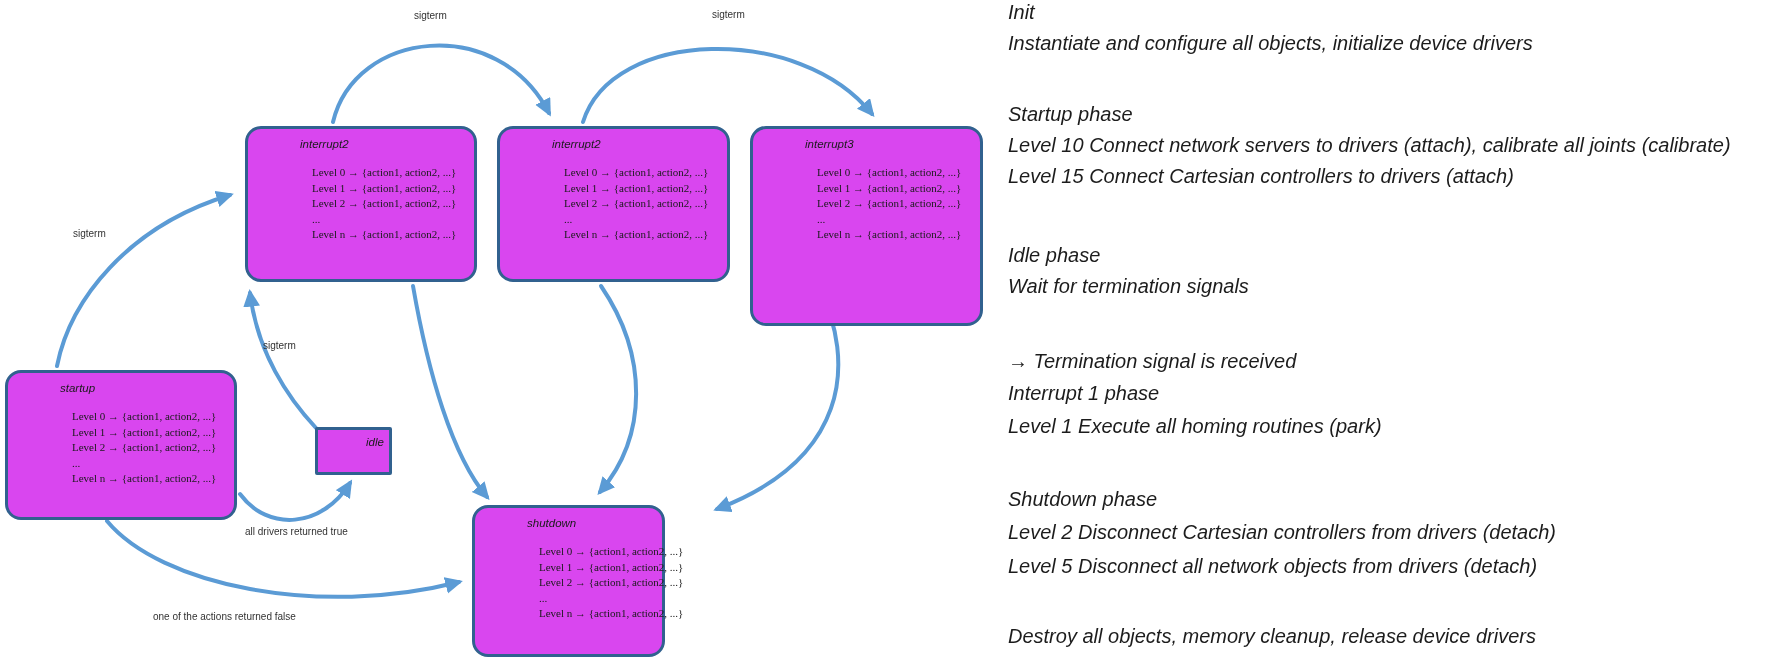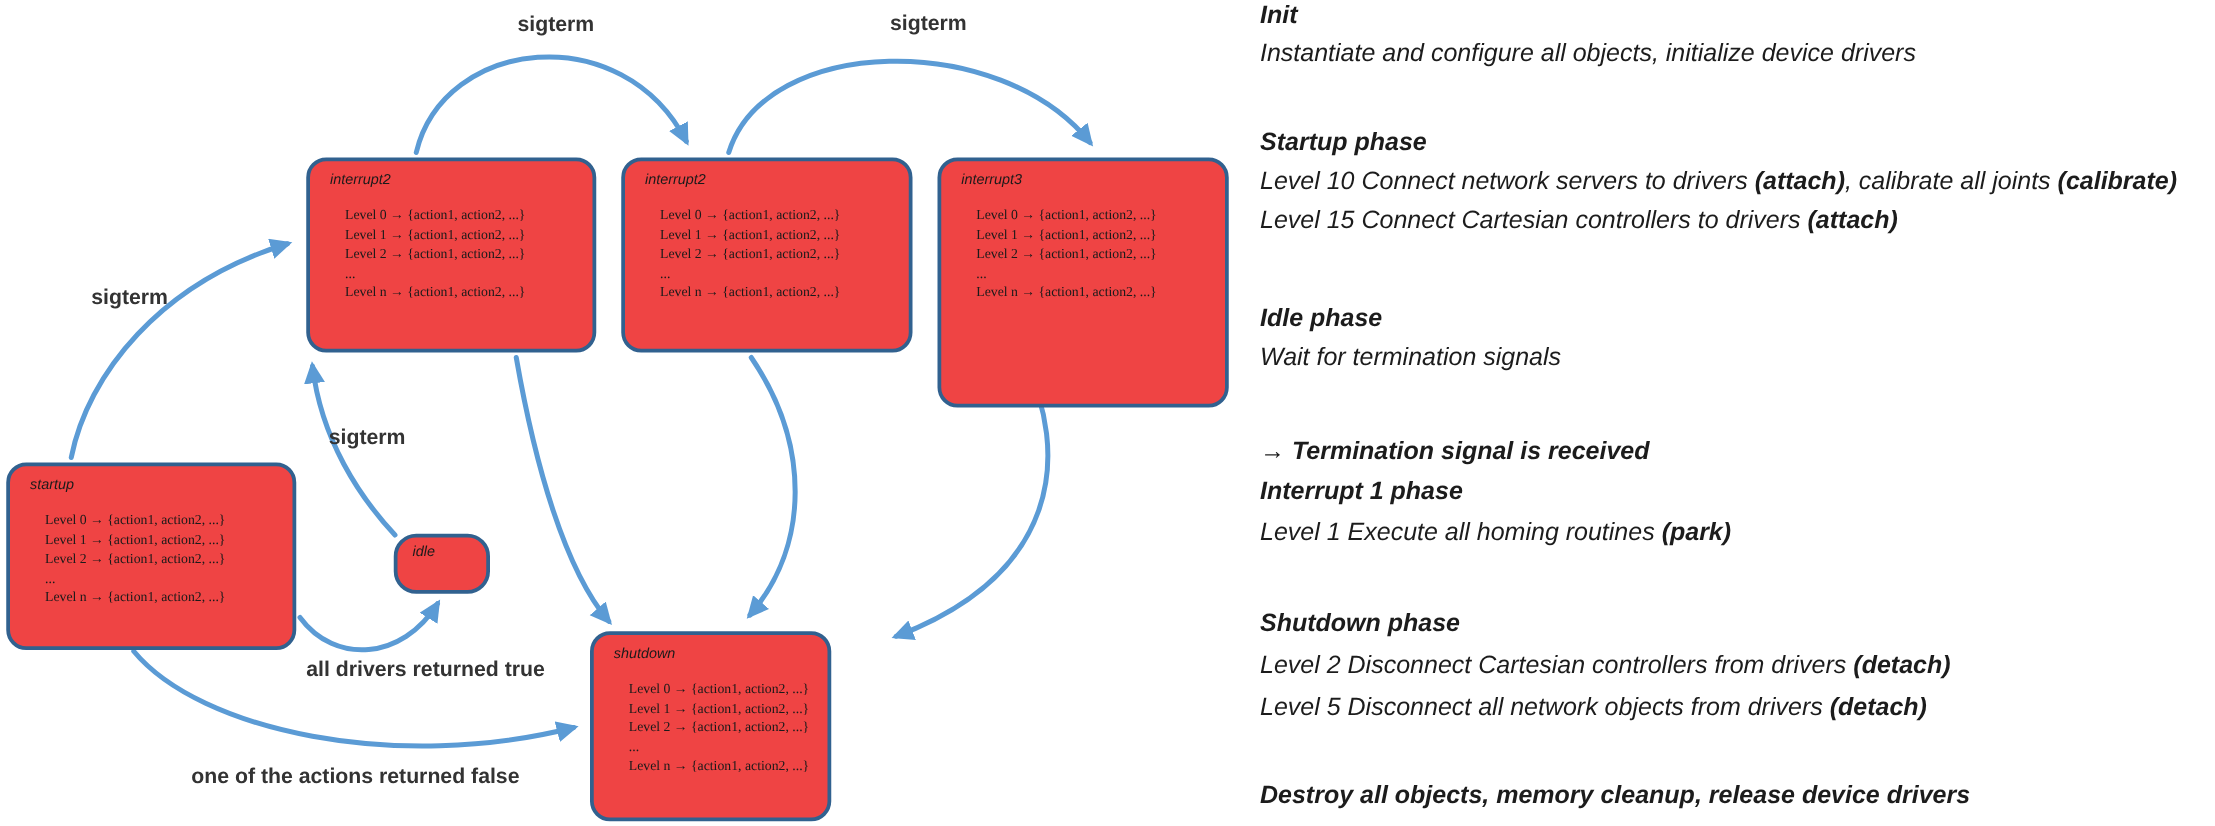--- a/index.html
+++ b/index.html
@@ -2,33 +2,33 @@
 <html><head>
 <meta charset="utf-8">
 <style>
   html,body{margin:0;padding:0;background:#ffffff;}
   body{width:1772px;height:661px;position:relative;overflow:hidden;
        font-family:"Liberation Sans",sans-serif;color:#222;}
   .stage{position:absolute;inset:0;}
   svg.wires{position:absolute;left:0;top:0;}
 
   
-  .node{position:absolute;background:#ef4444;border:3px solid #31618f;border-radius:16px;box-sizing:border-box;}
+  .node{position:absolute;background:#d946ef;border:3px solid #31618f;border-radius:16px;box-sizing:border-box;padding-left:36px;}
   .node-title{font-style:italic;font-size:11.5px;color:#1a1a1a;margin:9px 0 0 16px;}
   .node-rows{margin:15px 0 0 28px;font-family:Liberation Serif, serif;}
   .row{font-size:11px;line-height:15.6px;color:#1a1a1a;white-space:nowrap;}
 
   
-  .edge-label{position:absolute;font-size:17px;color:#333;white-space:nowrap;font-weight:bold;}
+  .edge-label{position:absolute;font-size:10px;color:#333;white-space:nowrap;}
 
   
   .notes{position:absolute;left:1008px;top:0;width:764px;height:661px;}
   .note-line{position:absolute;left:0;font-style:italic;font-size:20px;line-height:24px;
              color:#1c1c1c;white-space:nowrap;}
-  .note-line .b{font-weight:bold;}
+  .note-line .b{font-weight:normal;}
 </style>
 </head>
 <body>
 
 <div class="stage">
 
   <svg class="wires" width="1772" height="661" viewBox="0 0 1772 661">
     <defs>
       <marker id="ah" markerWidth="5.2" markerHeight="4.6" refX="3.4" refY="2.1" orient="auto">
         <path d="M0,0 L4.4,2.1 L0,4.2 z" fill="#5b9bd5"></path>
@@ -84,21 +84,21 @@
     <div class="node-title">startup</div>
     <div class="node-rows">
       <div class="row">Level 0 → {action1, action2, ...}</div>
       <div class="row">Level 1 → {action1, action2, ...}</div>
       <div class="row">Level 2 → {action1, action2, ...}</div>
       <div class="row">...</div>
       <div class="row">Level n → {action1, action2, ...}</div>
     </div>
   </div>
 
-  <div class="node" style="left:315px;top:427px;width:77px;height:48px;border-radius:18px;border-width:3px">
+  <div class="node" style="left:315px;top:427px;width:77px;height:48px;border-radius:2px;border-width:3px">
     <div class="node-title" style="margin:6px 0 0 12px">idle</div>
   </div>
 
   <div class="node" style="left:472px;top:505px;width:193px;height:152px">
     <div class="node-title">shutdown</div>
     <div class="node-rows">
       <div class="row">Level 0 → {action1, action2, ...}</div>
       <div class="row">Level 1 → {action1, action2, ...}</div>
       <div class="row">Level 2 → {action1, action2, ...}</div>
       <div class="row">...</div>

